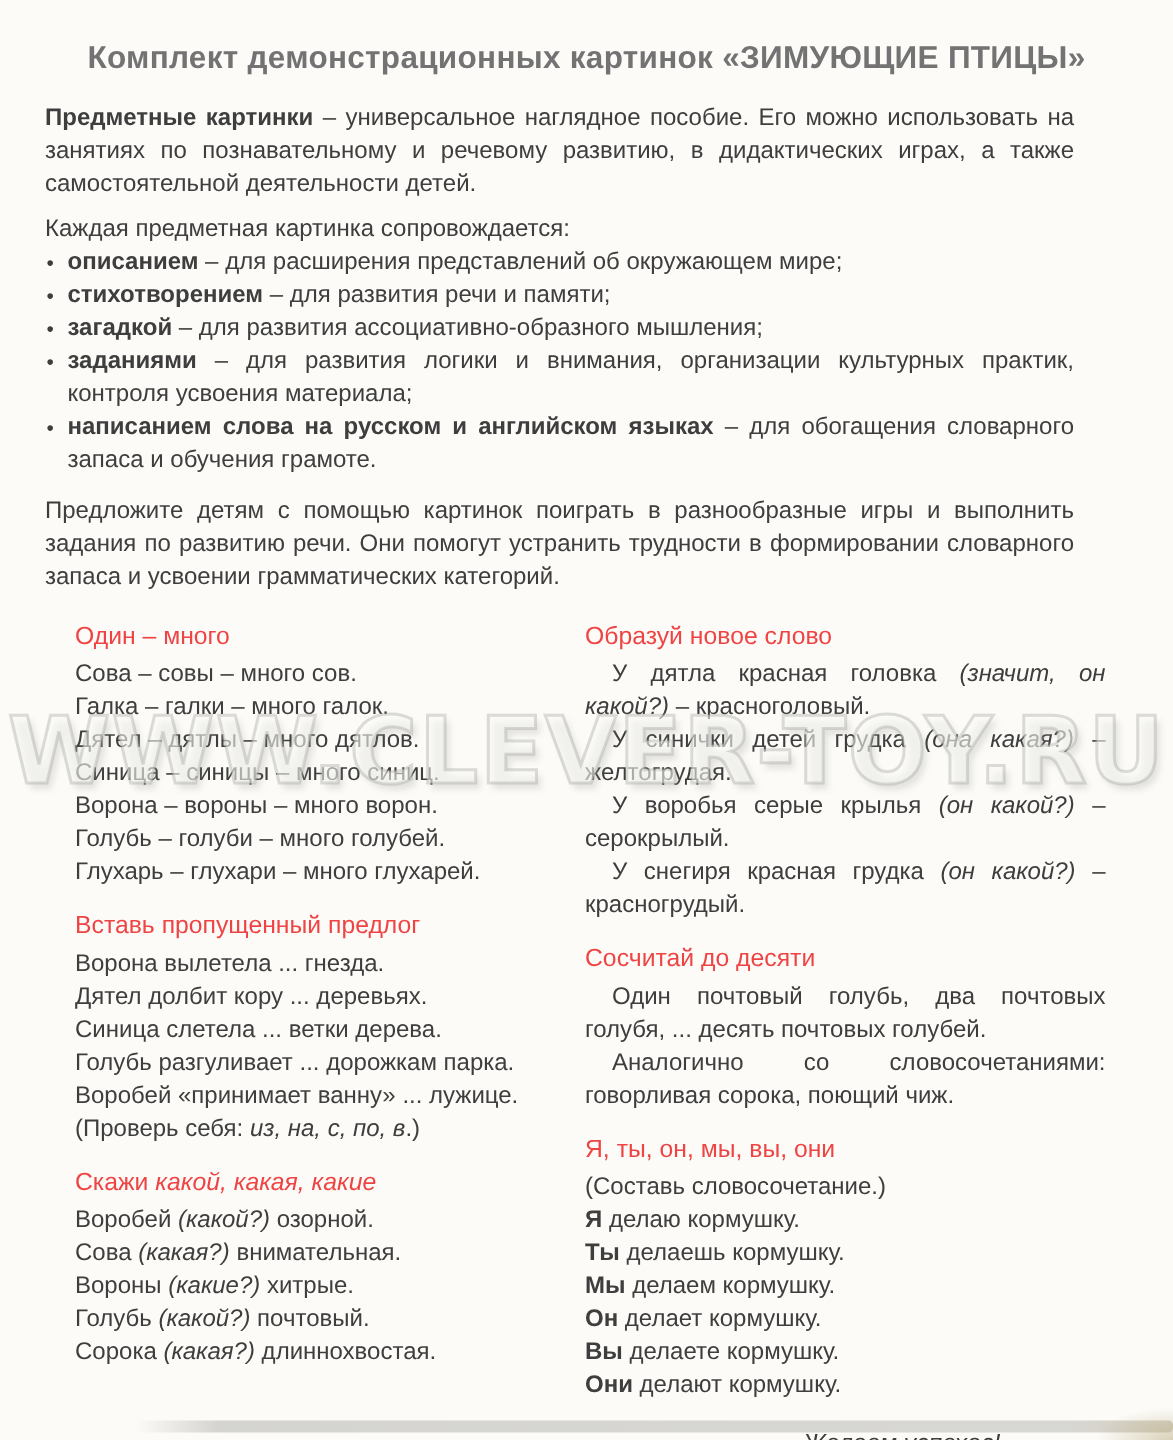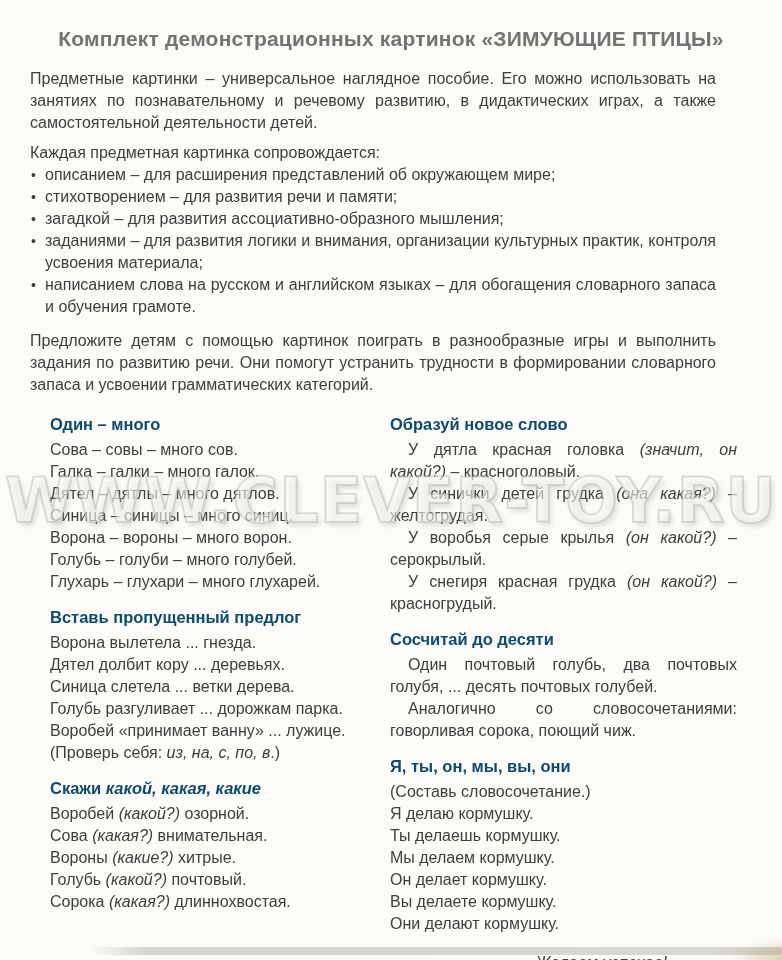--- a/index.html
+++ b/index.html
@@ -34,27 +34,27 @@
   }
   .suggestion { margin:12px 66px 0 30px; text-align:justify; }
   .columns {
     display:flex; gap:10px;
     margin:4px 45px 0 50px;
   }
   .col-left  { width:330px; flex:none; }
   .col-right { flex:1; min-width:0; }
   .section-heading {
     margin:13px 0 4px 0;
-    font-size:16.5px; font-weight:bold; color:#0c4a6e;
+    font-size:16.5px; font-weight:normal; color:#ef4444;
     line-height:22px;
   }
   .col-line  { margin:0; }
   .ex-para   { margin:0; text-align:justify; text-indent:18px; }
   i { font-style:italic; }
-  b { font-weight:normal; }
+  b { font-weight:bold; }
   .closing {
     margin:16px 70px 0 0;
     text-align:right; font-style:italic; font-size:16.5px;
   }
   
   .watermark {
     position:absolute; left:0; top:464px; width:782px;
     text-align:center;
     font-family:"DejaVu Sans","Liberation Sans",sans-serif;
     font-size:62px; font-weight:bold; letter-spacing:1px;

